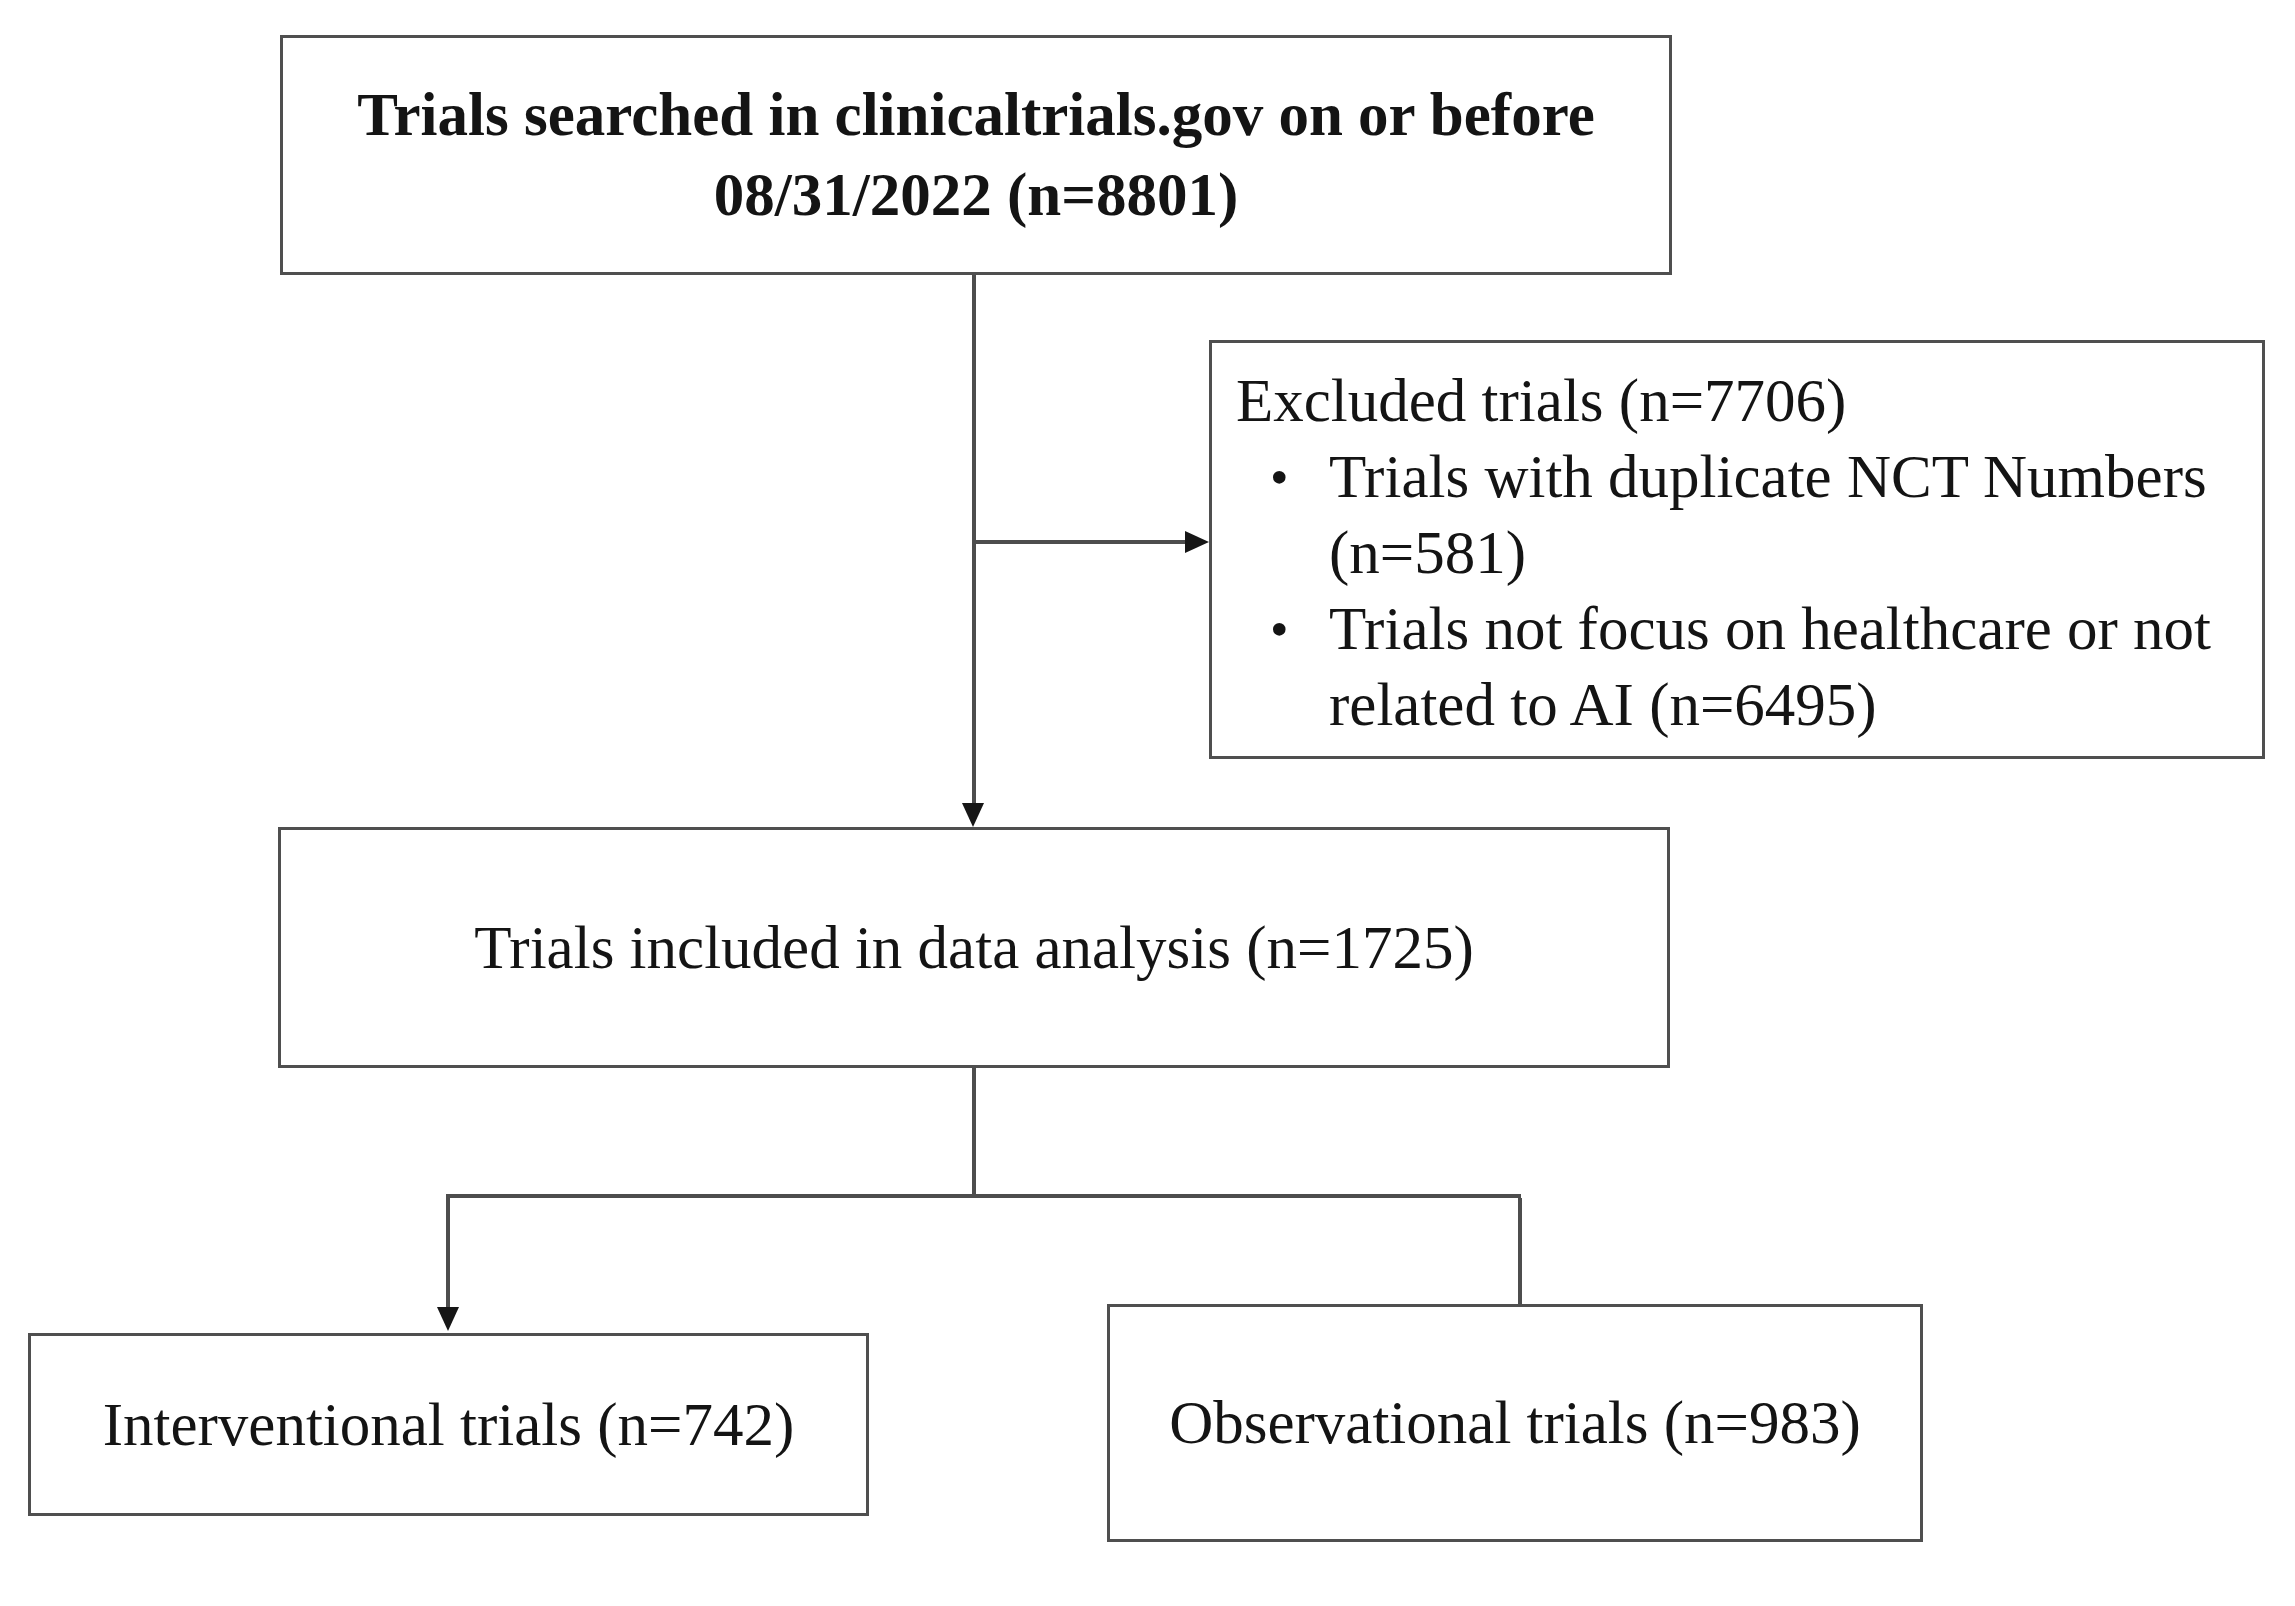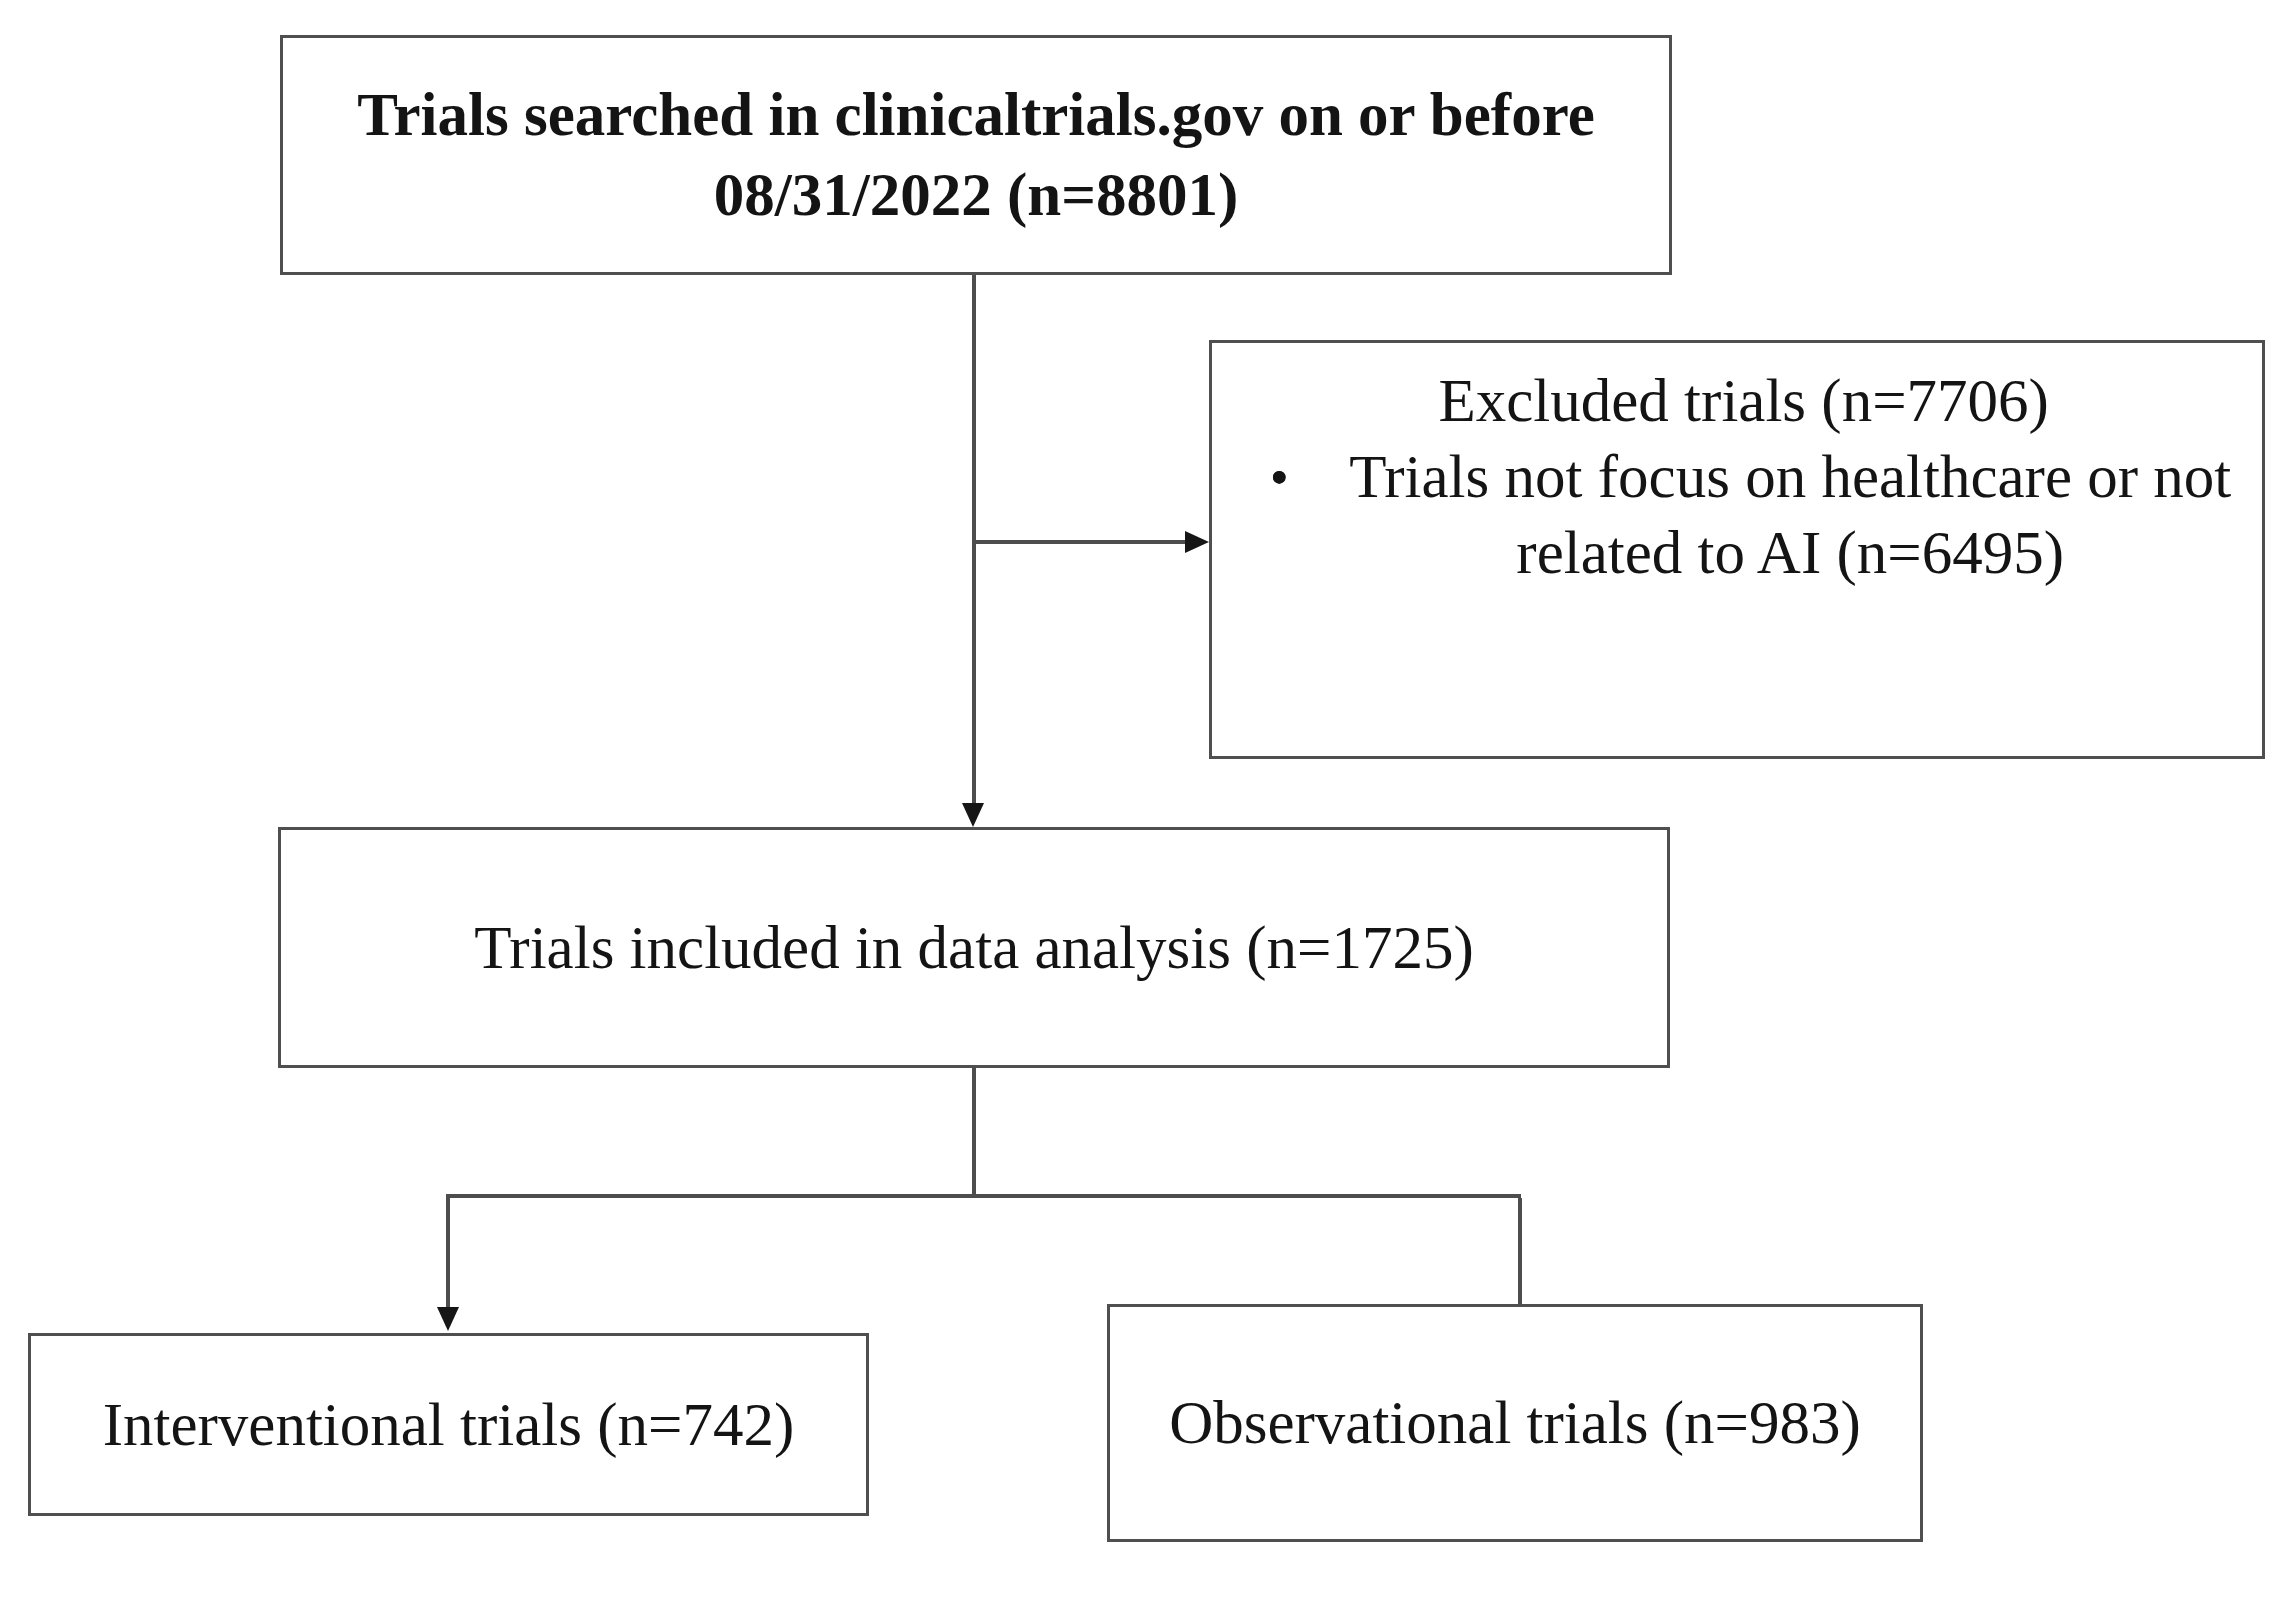--- a/index.html
+++ b/index.html
@@ -16,21 +16,20 @@
     color: #141414;
     overflow: hidden;
   }
   .box {
     position: absolute;
     box-sizing: border-box;
     border: 3.5px solid #4f4f4f;
     background: #ffffff;
     font-size: 61px;
     line-height: 80px;
-    text-align: center;
   }
   .box.centered {
     display: flex;
     align-items: center;
     justify-content: center;
     text-align: center;
   }
   #box-searched   { left: 280px;  top: 35px;   width: 1392px; height: 240px; font-weight: bold; }
   #box-excluded   { left: 1209px; top: 340px;  width: 1056px; height: 419px;
                     padding: 19.5px 10.6px 0 24px; line-height: 76px; }
@@ -98,20 +97,21 @@
 
   <div class="vline" id="line-main-drop"></div>
   <div class="hline" id="line-branch"></div>
   <div class="arrow-right" id="arrow-into-excluded"></div>
   <div class="arrow-down" id="arrow-into-included"></div>
 
   <div class="box" id="box-excluded">
     <div class="excl-title">Excluded trials (n=7706)</div>
     <div class="excl-bullet">
       <span class="bullet-marker">•</span>
+      <span>Trials with duplicate NCT Numbers (n=581)</span>
     </div>
     <div class="excl-bullet">
       <span class="bullet-marker">•</span>
       <span>Trials not focus on healthcare or not related to AI (n=6495)</span>
     </div>
   </div>
 
   <div class="box centered" id="box-included">
     <span>Trials included in data analysis (n=1725)</span>
   </div>

